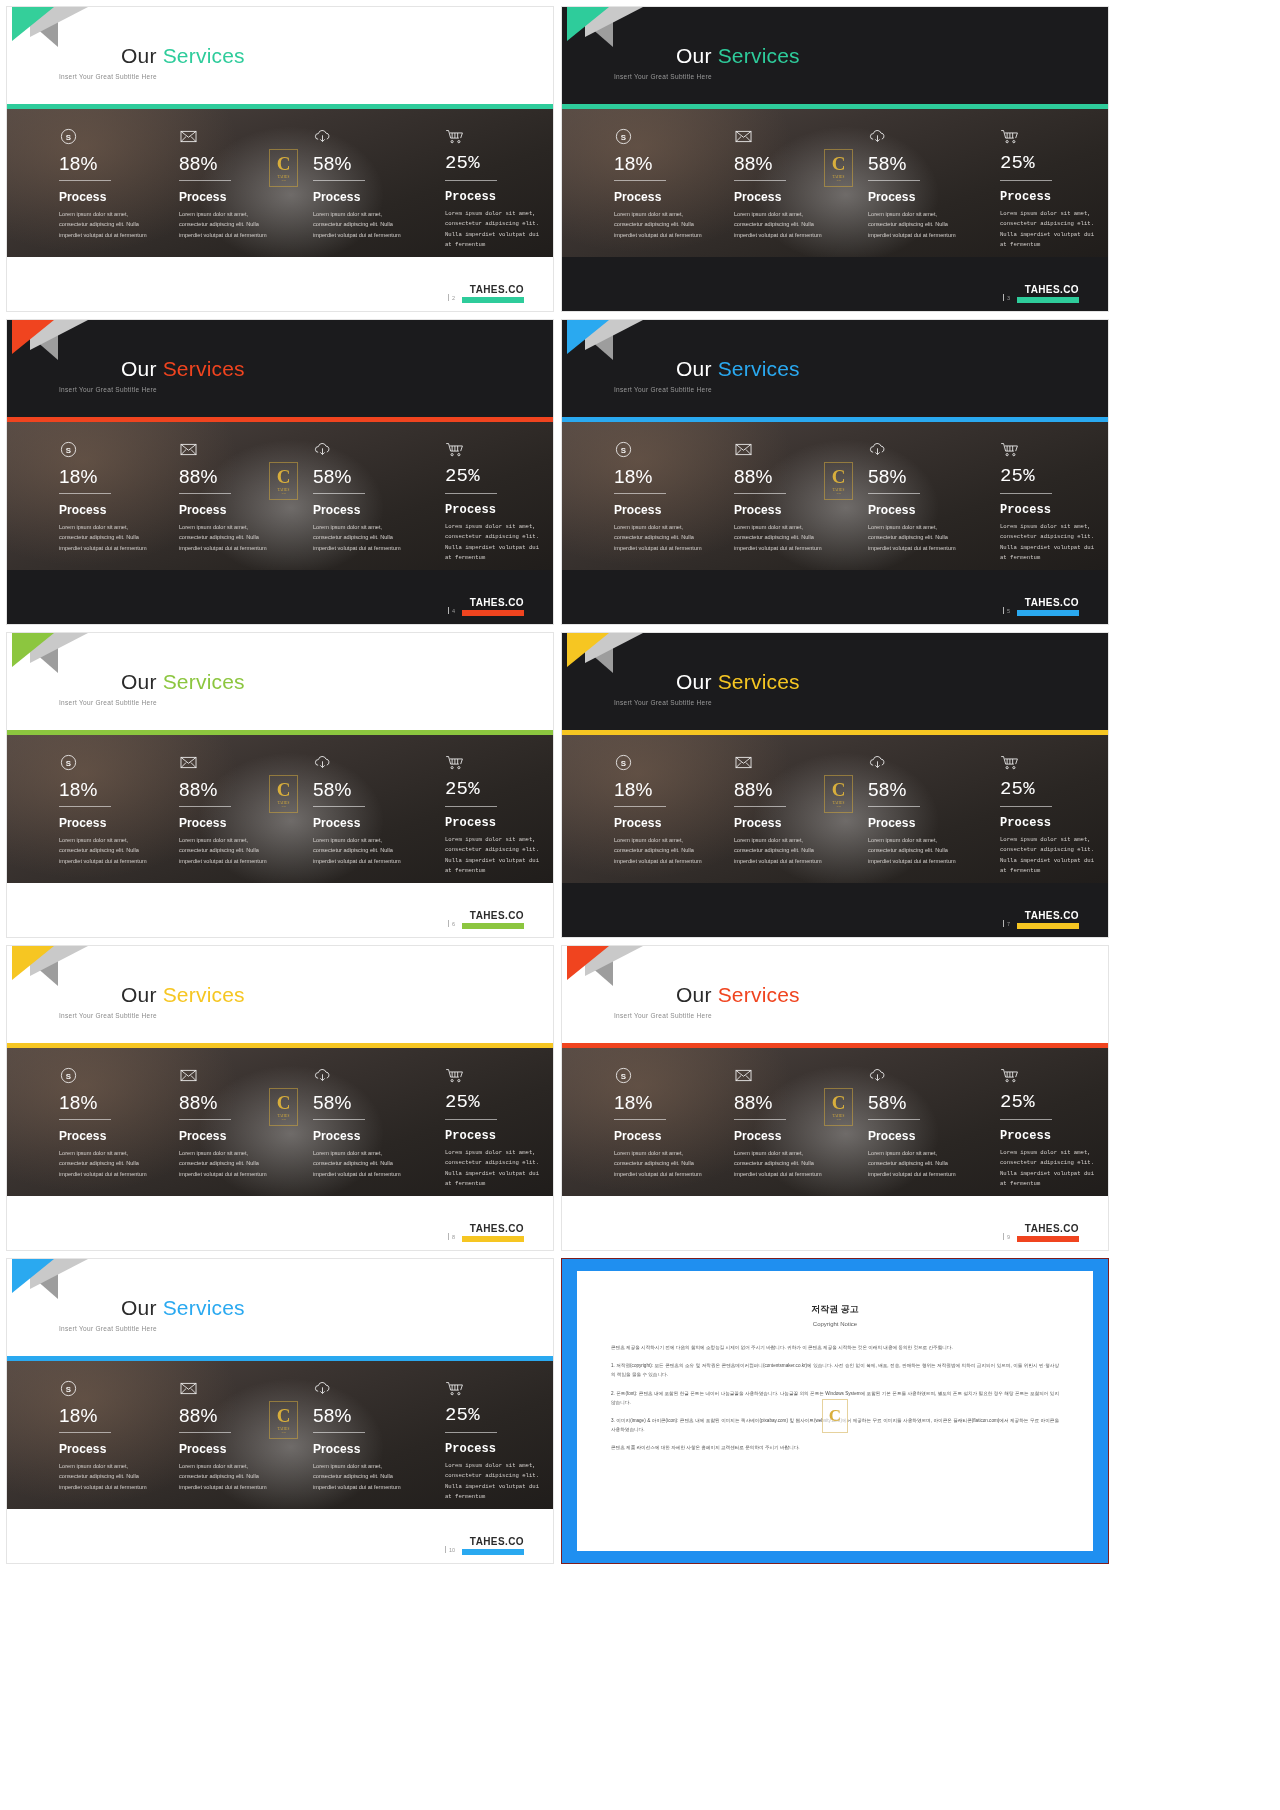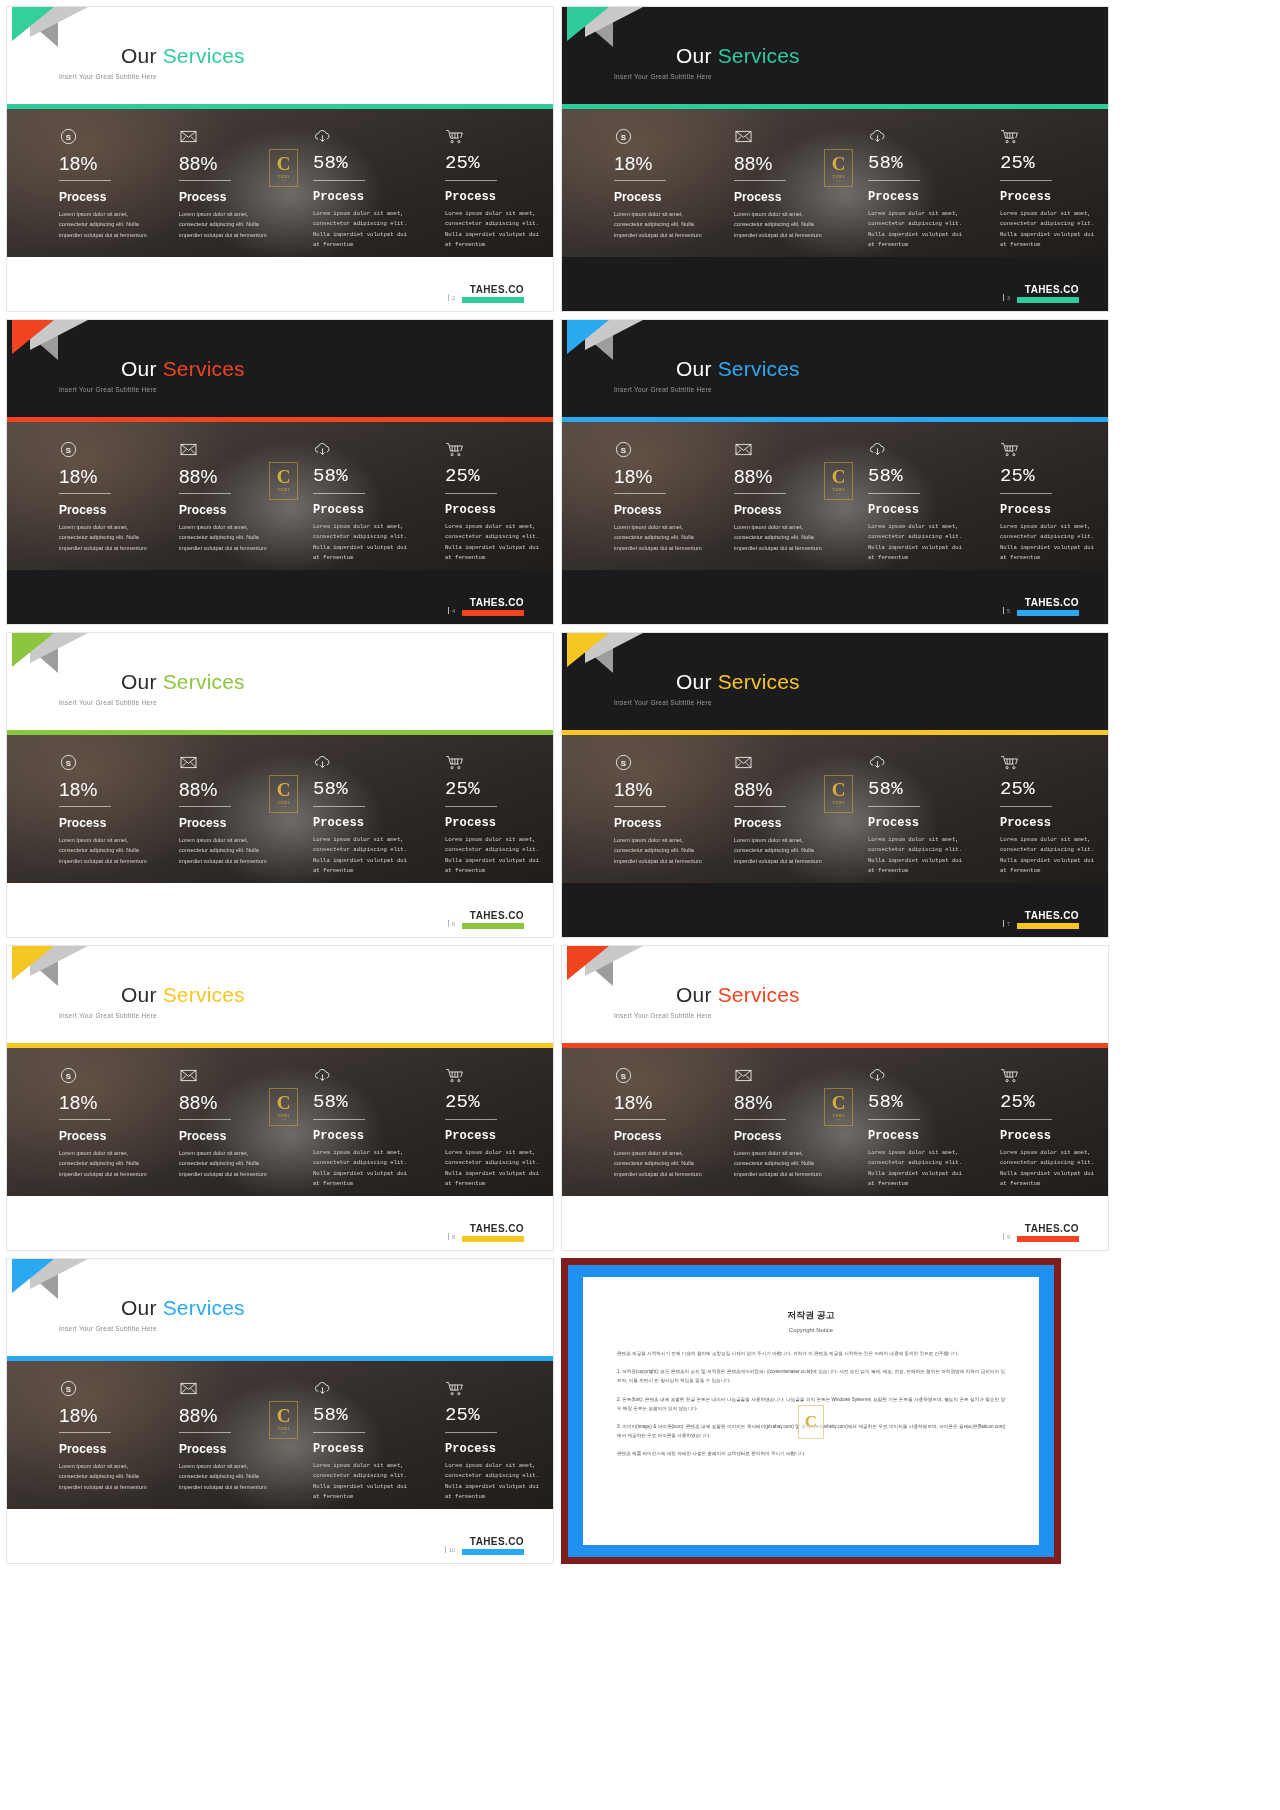--- a/index.html
+++ b/index.html
@@ -77,21 +77,21 @@
     overflow: hidden;
   }
   .cols {
     position: absolute; inset: 0;
     display: grid; grid-template-columns: repeat(4, 1fr);
     padding: 18px 0 0 0;
   }
   .col { position: relative; padding-left: 12px; }
   .col:nth-child(1) { padding-left: 52px; }
   .col:nth-child(2) { padding-left: 22px; }
-  .col:nth-child(3) { padding-left: 24px; font-family: Liberation Mono, monospace; }
+  .col:nth-child(3) { padding-left: 24px; }
   .col:nth-child(4) { padding-left: 24px; font-family: Liberation Mono, monospace; }
   .icon { width: 19px; height: 19px; margin-bottom: 8px; opacity: .92; }
   .icon svg { display: block; }
   .pct {
     font-size: 19px; font-weight: 300; color: #ffffff;
     letter-spacing: .2px; line-height: 1.05; margin-bottom: 6px;
   }
   .divider { width: 52px; height: 1px; background: rgba(255,255,255,.55); margin-bottom: 9px; }
   .ptitle { font-size: 12px; font-weight: 700; color: #ffffff; margin-bottom: 5px; letter-spacing: .1px; }
   .pbody { font-size: 5.6px; line-height: 1.85; color: #d4d0cd; width: 98px; }
@@ -118,23 +118,23 @@
   .logobar { position: absolute; right: 29px; bottom: 8px; width: 62px; height: 6px; }
   .pagenum {
     position: absolute; right: 98px; bottom: 10px;
     font-size: 5.5px; color: #9a9a9a;
   }
   .pagenum .bar { display: inline-block; width: 1px; height: 7px; background: #b5b5b5;
                   vertical-align: -1px; margin-right: 3px; }
 
   
   .cslide {
-    position: relative; width: 500px; height: 306px;
+    position: relative; width: 548px; height: 306px;
     background: #1f8ff0;
-    border: 7px solid #7f1d1d; overflow: hidden;
+    border: 1px solid #7f1d1d; overflow: hidden;
   }
   .cinner {
     position: absolute; left: 15px; top: 12px; right: 15px; bottom: 12px;
     background: #ffffff;
   }
   .ctitle { text-align: center; margin-top: 32px; font-size: 9px; font-weight: 700; color: #2c2c2c; }
   .csub { text-align: center; margin-top: 5px; font-size: 6px; color: #5a5a5a; }
   .cbody { margin: 16px 34px 0 34px; font-size: 4.6px; line-height: 2.0; color: #4a4a4a; text-align: justify; }
   .cbody p { margin-bottom: 9px; }
   .cwm {

